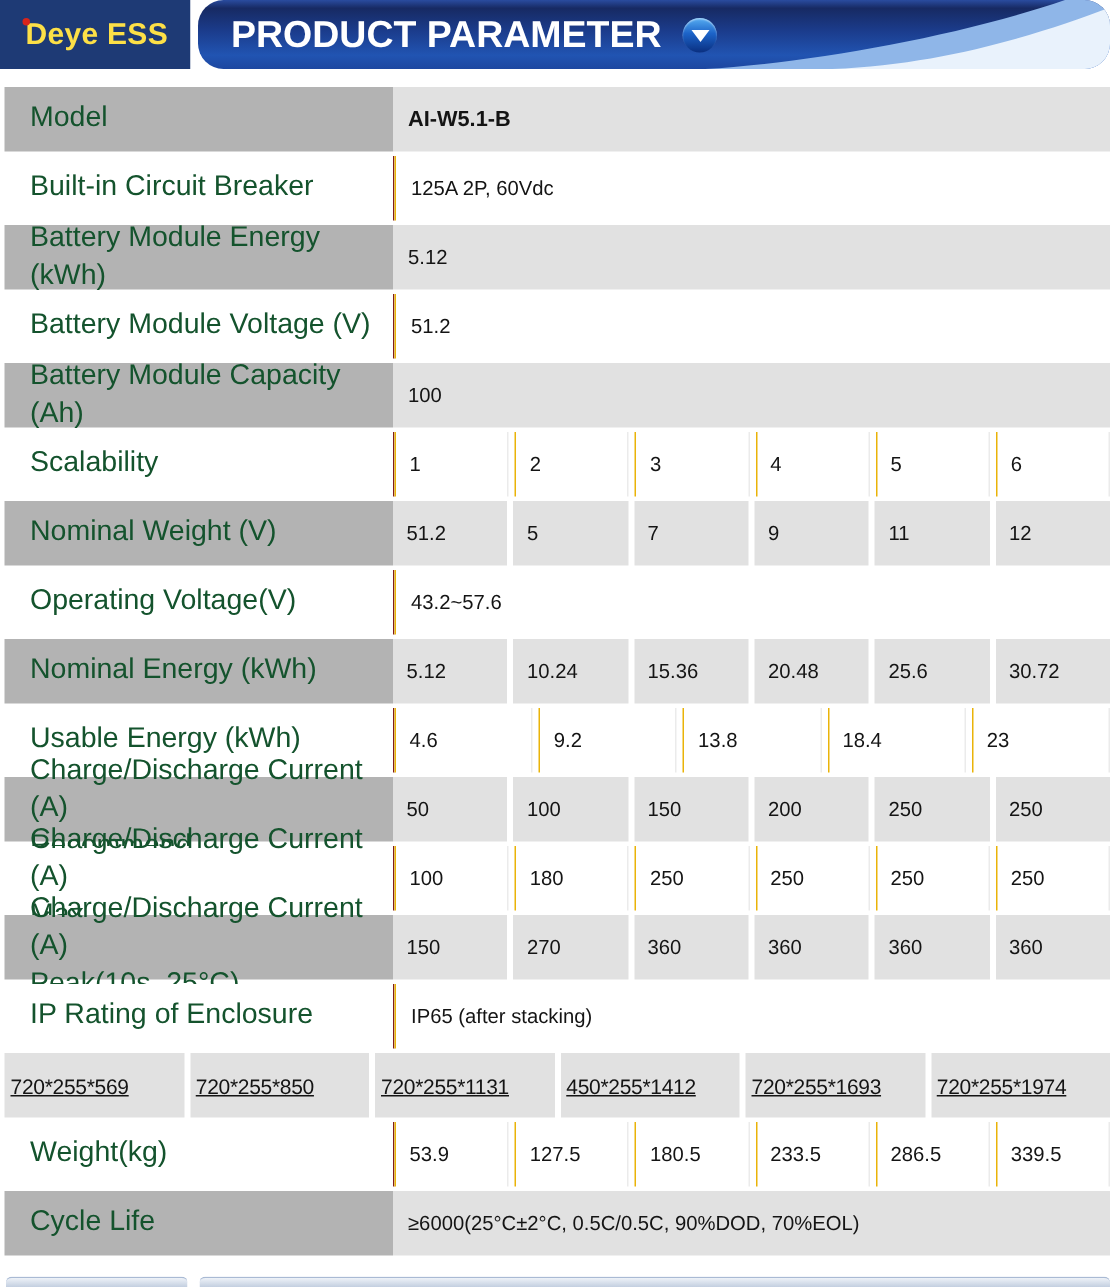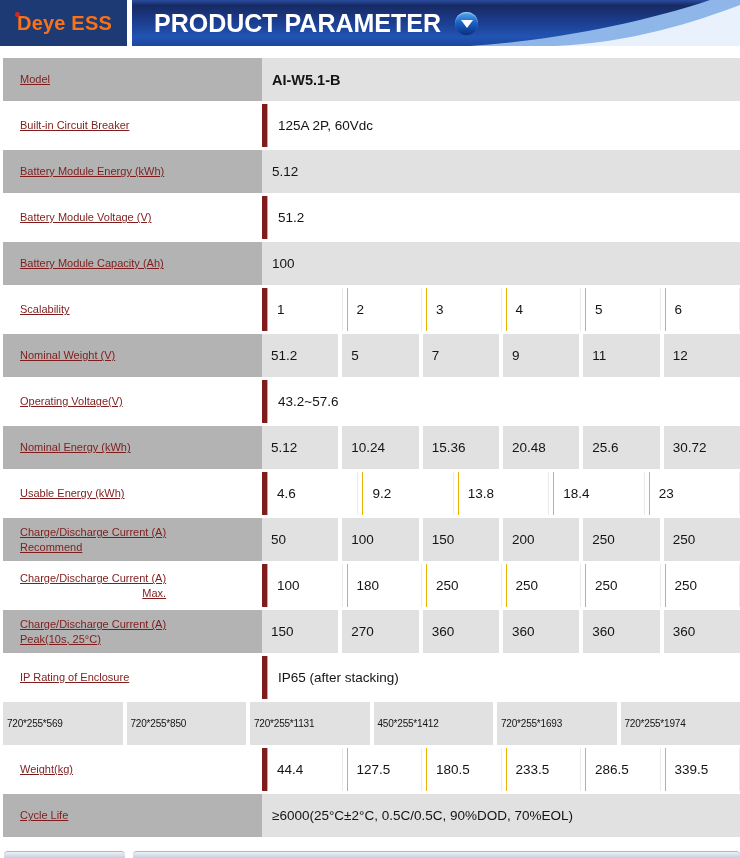--- a/index.html
+++ b/index.html
@@ -7,59 +7,60 @@
     width:740px;height:858px;position:relative;overflow:hidden;
     background:#ffffff;font-family:"Liberation Sans", sans-serif;
     -webkit-font-smoothing:antialiased;
   }
   
   .header{display:flex;height:46px;width:740px;}
   .logo-block{
     width:127px;background:#1e3a75;display:flex;align-items:center;justify-content:center;
     flex-shrink:0;
   }
-  .logo-text{color:#f97316;font-weight:bold;font-size:20px;letter-spacing:0.2px;position:relative;padding-left:2px;}
+  .logo-text{color:#fde047;font-weight:bold;font-size:20px;letter-spacing:0.2px;position:relative;padding-left:2px;}
   .logo-dot{position:absolute;left:0px;top:0px;width:5px;height:5px;border-radius:50%;background:#d8251b;}
   .header-sep{width:5px;background:#ffffff;flex-shrink:0;}
   .title-bar{
     flex:1;position:relative;overflow:hidden;display:flex;align-items:center;
     background:linear-gradient(180deg,#2a4c9f 0%,#172a63 12%,#1b3c8c 45%,#2154b2 80%,#1d47a0 100%);
     padding-left:22px;
+    border-radius:17px;
   }
   .title-text{color:#fff;font-weight:bold;font-size:25px;letter-spacing:0px;position:relative;z-index:3;}
   .sweep-svg{position:absolute;right:0;top:0;height:46px;width:270px;z-index:1;}
   .arrow-circle{
     width:23px;height:23px;border-radius:50%;margin-left:14px;position:relative;z-index:3;
     background:linear-gradient(180deg,#57aef2 0%,#1c63c8 45%,#0a2f80 100%);
     box-shadow:inset 0 1px 1px rgba(255,255,255,.45);
     display:flex;align-items:center;justify-content:center;cursor:pointer;
   }
   .arrow-down{width:0;height:0;border-left:6px solid transparent;border-right:6px solid transparent;
     border-top:8px solid #ffffff;margin-top:2px;}
   
   .spec-table{margin-top:12px;padding-left:3px;}
   .row{display:flex;height:43px;margin-bottom:3px;}
   .row-label{
     width:242px;flex-shrink:0;display:flex;align-items:center;
-    padding-left:17px;font-size:11px;color:#7f1d1d;
-    white-space:pre-line;line-height:1.3;text-decoration:underline;
+    padding-left:17px;font-size:19px;color:#14532d;
+    white-space:pre-line;line-height:1.3;
   }
   .value-area{flex:1;display:flex;column-gap:4px;}
   .cell{
     flex:1;display:flex;align-items:center;padding-left:9px;
     font-size:13.5px;color:#141414;min-width:0;
   }
   .cell.span{padding-left:10px;}
   .row.gray .row-label{background:#b3b3b3;}
   .row.gray .cell{background:#e1e1e1;}
-  .row.white .row-label{background:#ffffff;border-right:5px solid #7f1d1d;text-align:right;}
+  .row.white .row-label{background:#ffffff;border-right:1px solid #7f1d1d;}
   .row.white .cell{background:#ffffff;border-left:1px solid #eab308;border-right:1px solid #ebebeb;}
   .row.white .cell.span{border-right:none;}
   .row .cell.bold{font-weight:bold;font-size:14.5px;}
-  .row.small .cell{font-size:10px;padding-left:4px;letter-spacing:-0.2px;}
+  .row.small .cell{font-size:14px;padding-left:4px;letter-spacing:-0.2px;text-decoration:underline;}
   
   .footer{position:absolute;top:851px;left:0;width:740px;height:7px;}
   .footer-bar{
     position:absolute;top:0;height:7px;
     background:linear-gradient(180deg,#eef2f8,#c3cfe0);
     border-top:1px solid #a9bad4;border-radius:4px 4px 0 0;box-sizing:border-box;
   }
   .footer-bar.left{left:4px;width:121px;}
   .footer-bar.right{left:133px;right:0;}
 </style>
@@ -214,21 +215,21 @@
         <div class="cell">720*255*850</div>
         <div class="cell">720*255*1131</div>
         <div class="cell">450*255*1412</div>
         <div class="cell">720*255*1693</div>
         <div class="cell">720*255*1974</div>
       </div>
     </div>
     <div class="row white">
       <div class="row-label">Weight(kg)</div>
       <div class="value-area">
-        <div class="cell">44.4</div>
+        <div class="cell">53.9</div>
         <div class="cell">127.5</div>
         <div class="cell">180.5</div>
         <div class="cell">233.5</div>
         <div class="cell">286.5</div>
         <div class="cell">339.5</div>
       </div>
     </div>
     <div class="row gray">
       <div class="row-label">Cycle Life</div>
       <div class="value-area">

